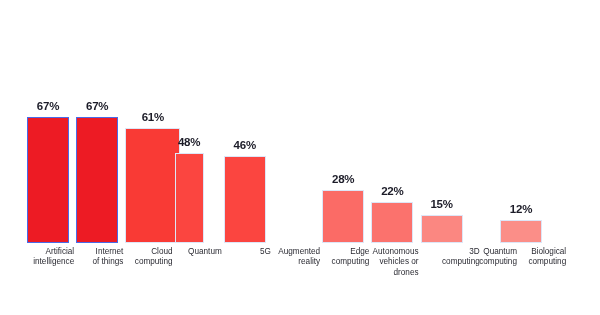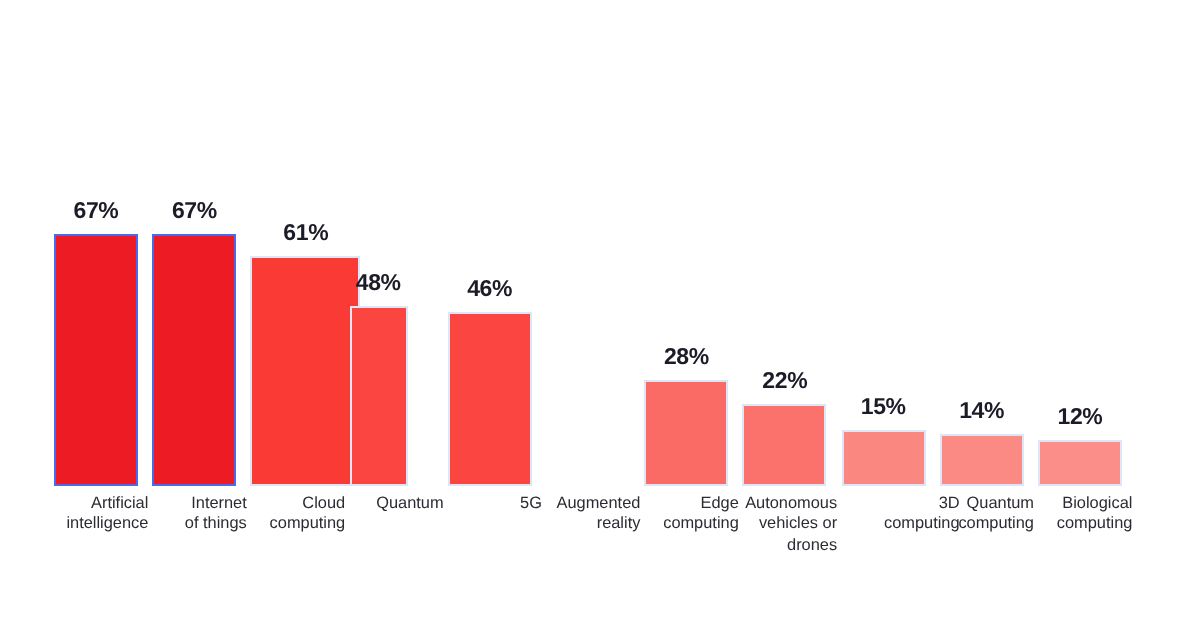--- a/index.html
+++ b/index.html
@@ -133,29 +133,25 @@
         <span>drones</span>
       </div>
       <div class="bar-group" style="left: 420.6px; top: 117px; width: 42px; height: 126px;">
         <div class="bar-rect unselected" style="height: 28px; background: rgb(251, 135, 129);"></div>
         <div class="bar-value" style="bottom: 33px;">15%</div>
       </div>
       <div class="bar-label" style="left: 420.6px; width: 47.2px; margin-left: 12px;">
         <span>3D</span>
         <span>computing</span>
       </div>
-      <div class="bar-group" style="left: 469.8px; top: 117px; width: 42px; height: 126px;">
-        <div class="bar-rect unselected" style="height: 26px; background: rgb(251, 137, 132);"></div>
-        <div class="bar-value" style="bottom: 31px;">14%</div>
-      </div>
       <div class="bar-label" style="left: 469.8px; width: 47.2px;">
         <span>Quantum</span>
         <span>computing</span>
       </div>
-      <div class="bar-group" style="left: 519px; top: 117px; width: 42px; height: 126px;">
+      <div class="bar-group" style="left: 500px; top: 117px; width: 42px; height: 126px;">
         <div class="bar-rect unselected" style="height: 23px; background: rgb(251, 142, 136);"></div>
         <div class="bar-value" style="bottom: 28px;">12%</div>
       </div>
       <div class="bar-label" style="left: 519px; width: 47.2px;">
         <span>Biological</span>
         <span>computing</span>
       </div>
     </div>
 </div>
 

